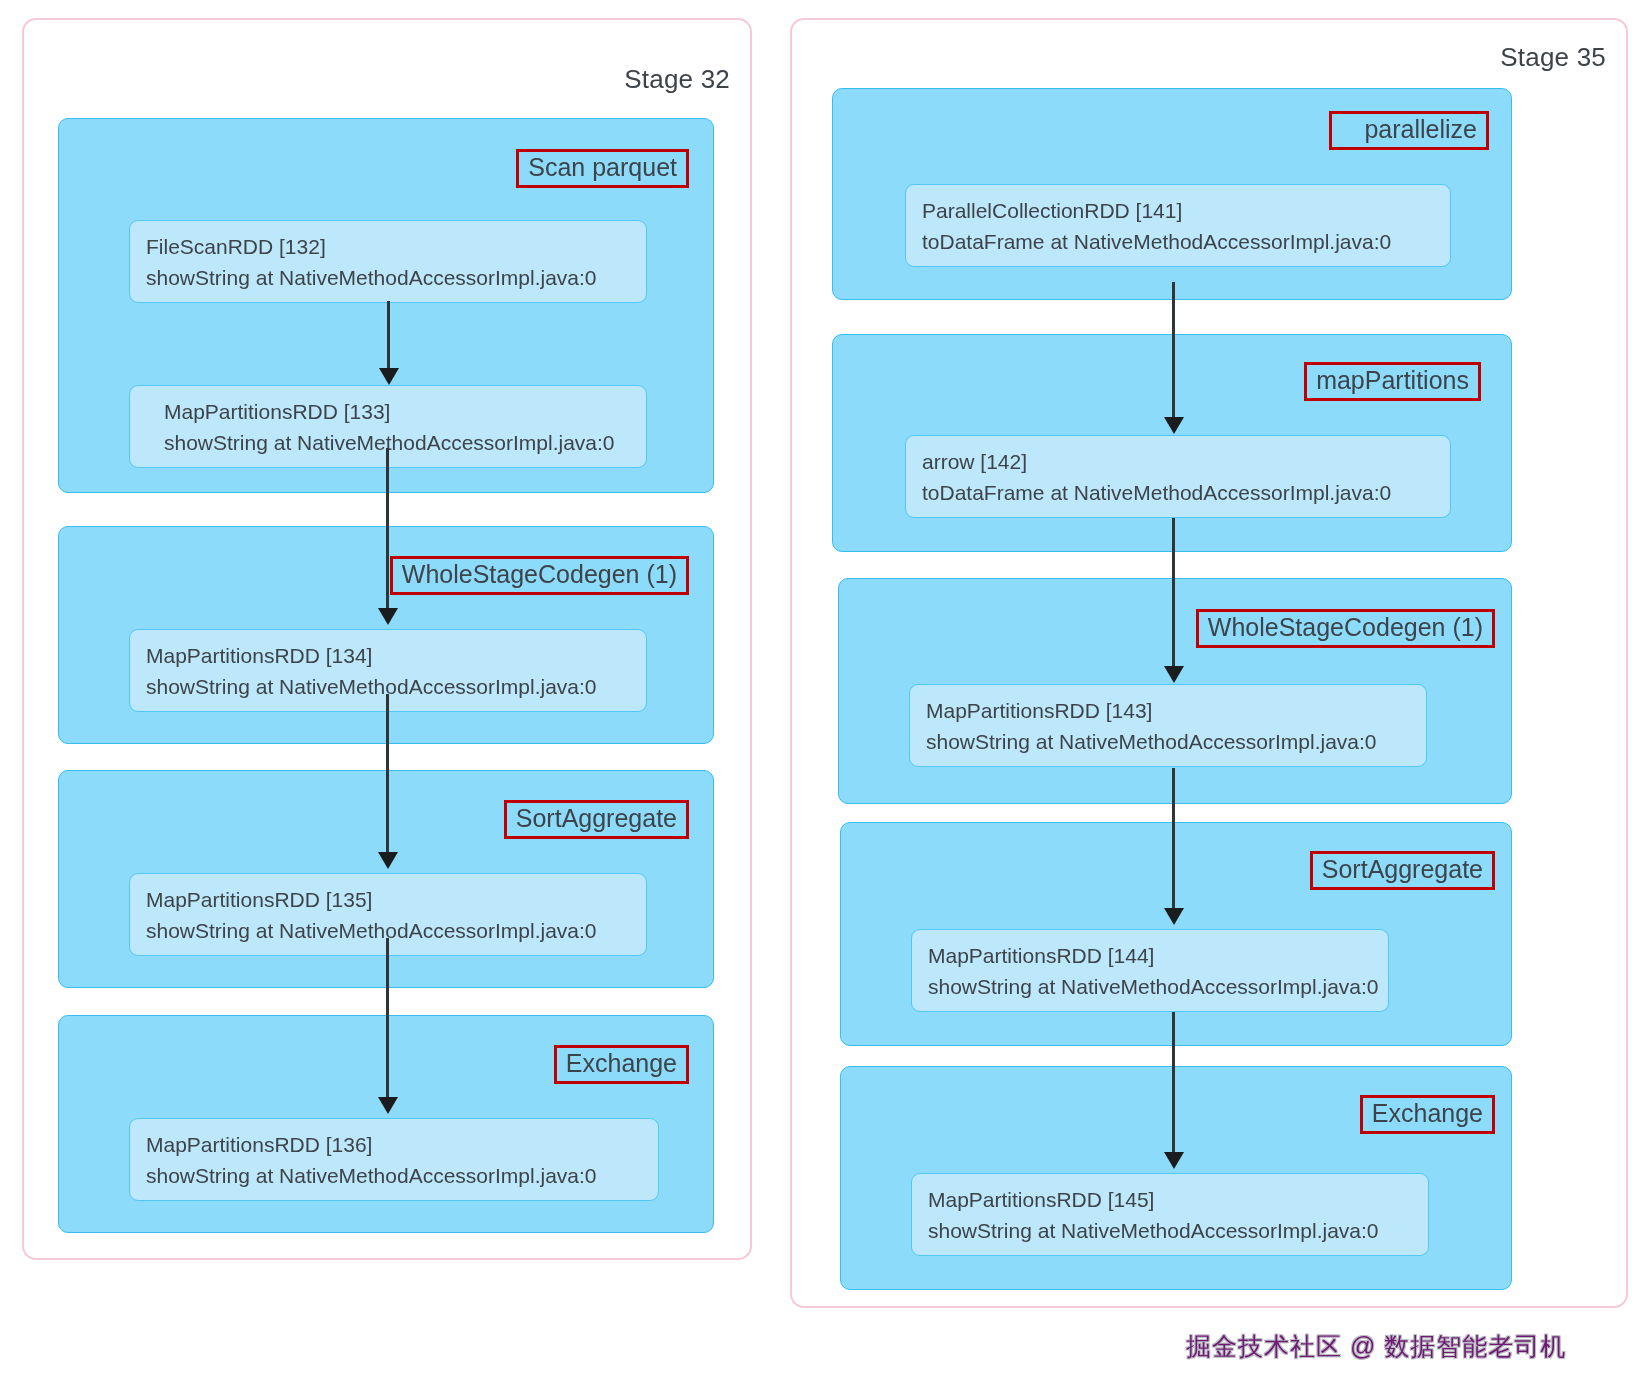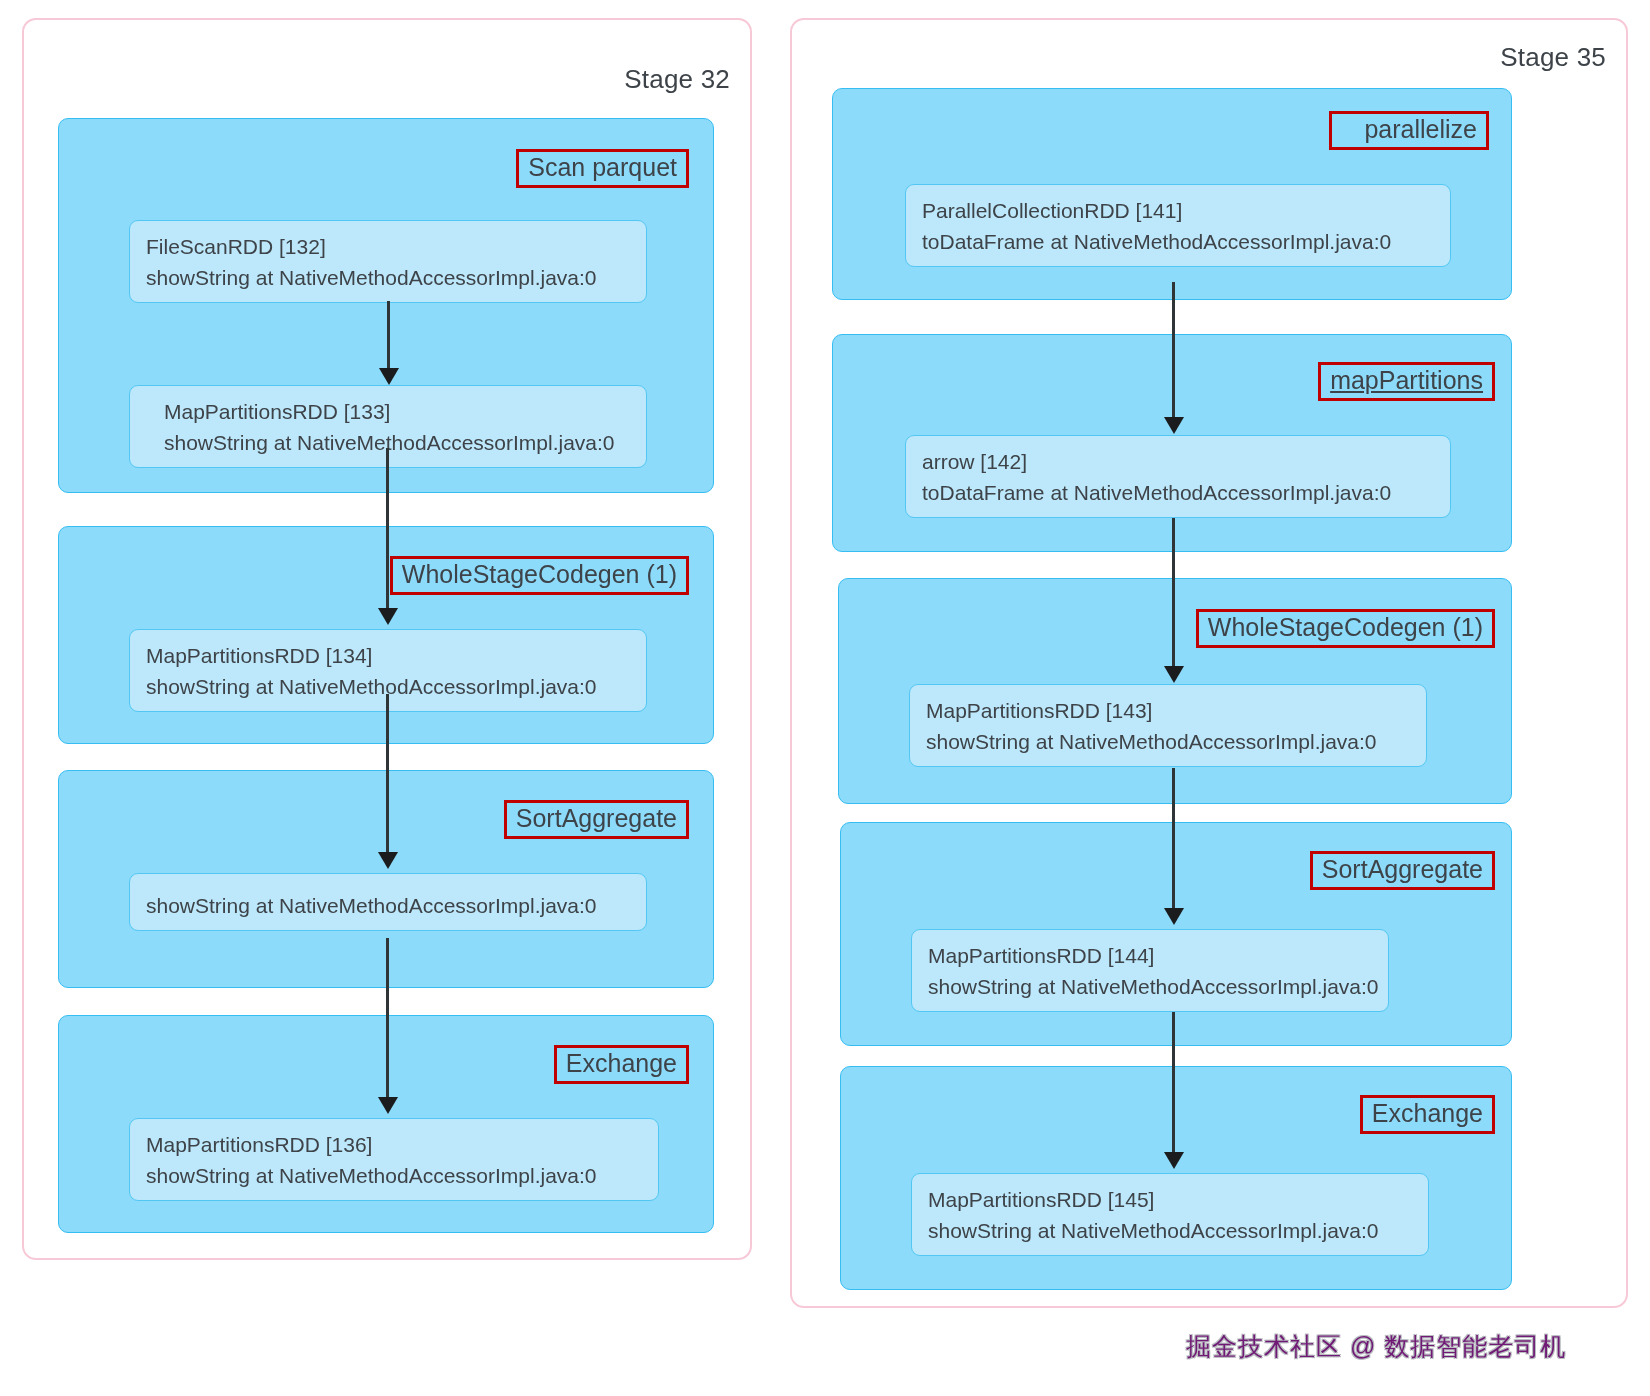--- a/index.html
+++ b/index.html
@@ -146,20 +146,21 @@
     </div>
 
     <div class="arrow" style="left:362px; top:428px;">
       <div class="shaft" style="height:160px;"></div>
       <div class="head" style="top:160px;"></div>
     </div>
 
     <div class="op" style="left:34px; top:750px; width:656px; height:218px;">
       <div class="op-label" style="right:24px; top:29px;">SortAggregate</div>
       <div class="rdd" style="left:70px; top:102px; width:518px;">
+        <div class="l1">MapPartitionsRDD [135]</div>
         <div class="l2">showString at NativeMethodAccessorImpl.java:0</div>
       </div>
     </div>
 
     <div class="arrow" style="left:362px; top:674px;">
       <div class="shaft" style="height:158px;"></div>
       <div class="head" style="top:158px;"></div>
     </div>
 
     <div class="op" style="left:34px; top:995px; width:656px; height:218px;">
@@ -181,21 +182,21 @@
 
     <div class="op" style="left:40px; top:68px; width:680px; height:212px;">
       <div class="op-label" style="right:22px; top:22px;padding-left:32px;">parallelize</div>
       <div class="rdd" style="left:72px; top:95px; width:546px;">
         <div class="l1">ParallelCollectionRDD [141]</div>
         <div class="l2">toDataFrame at NativeMethodAccessorImpl.java:0</div>
       </div>
     </div>
 
     <div class="op" style="left:40px; top:314px; width:680px; height:218px;">
-      <div class="op-label" style="right:16px; top:27px;text-decoration:underline;">mapPartitions</div>
+      <div class="op-label" style="right:30px; top:27px;">mapPartitions</div>
       <div class="rdd" style="left:72px; top:100px; width:546px;">
         <div class="l1">arrow [142]</div>
         <div class="l2">toDataFrame at NativeMethodAccessorImpl.java:0</div>
       </div>
     </div>
 
     <div class="arrow" style="left:380px; top:262px;">
       <div class="shaft" style="height:135px;"></div>
       <div class="head" style="top:135px;"></div>
     </div>

